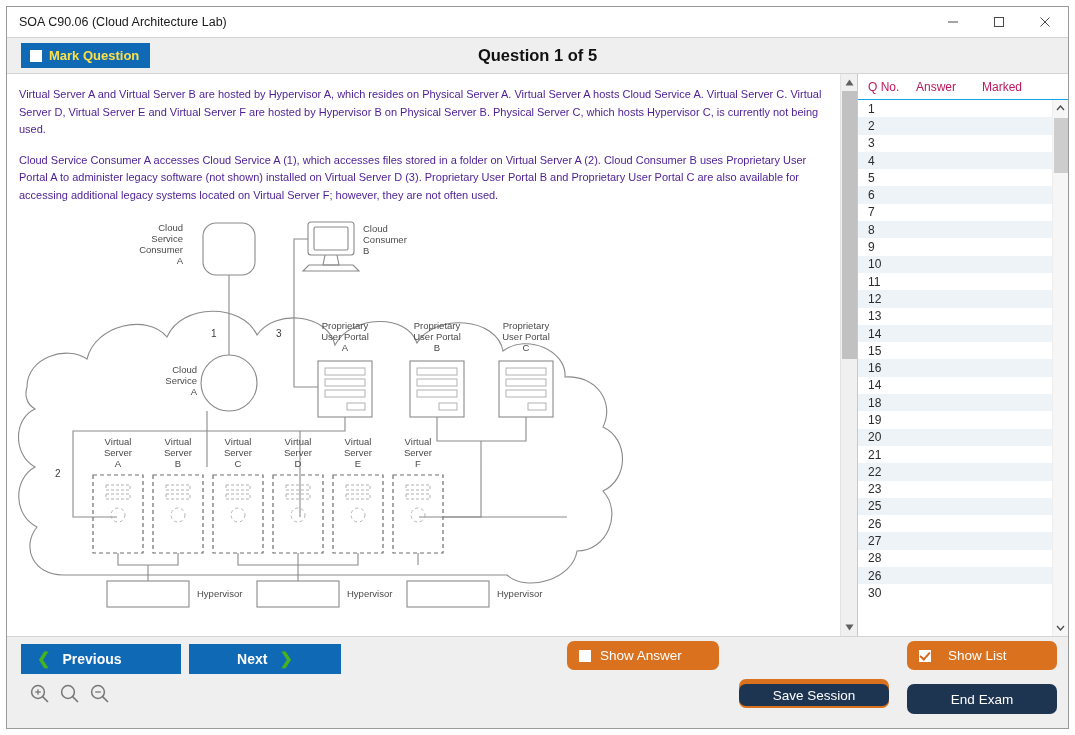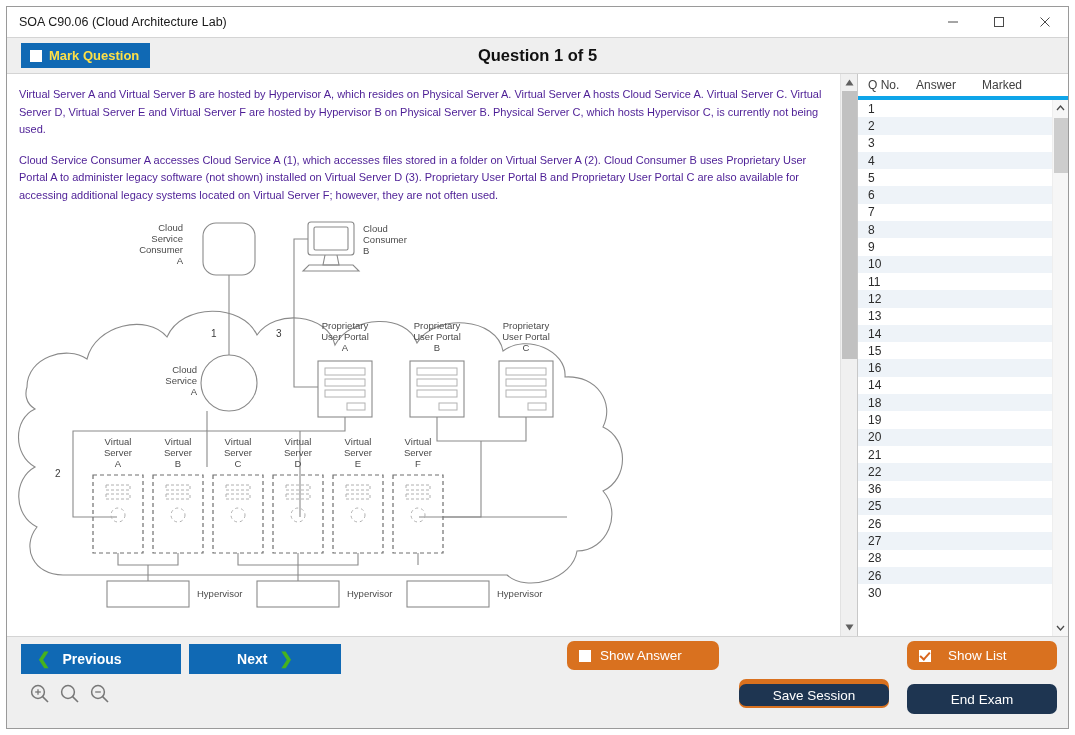--- a/index.html
+++ b/index.html
@@ -145,22 +145,22 @@
   .listpane {
     flex: 0 0 211px; width: 211px;
     background: #ffffff;
     border-left: 1px solid #c8c8c8;
     display: flex; flex-direction: column;
     min-height: 0;
   }
   .list-header {
     flex: 0 0 26px; height: 26px;
     display: flex; align-items: center;
-    font-size: 12px; color: #404040;
-    border-bottom: 4px solid #0ea5e9;
+    font-size: 12px; color: #be185d;
+    border-bottom: 1px solid #0ea5e9;
     background: #ffffff;
   }
   .col-qno   { width: 58px; padding-left: 10px; }
   .col-ans   { width: 66px; }
   .col-marked{ width: 70px; }
   .list-body-wrap {
     flex: 1 1 auto; display: flex; min-height: 0;
   }
   .list-rows {
     flex: 1 1 auto;
@@ -634,21 +634,21 @@
               <span class="c1">21</span>
               <span class="c2"></span>
               <span class="c3"></span>
             </div>
             <div class="lrow">
               <span class="c1">22</span>
               <span class="c2"></span>
               <span class="c3"></span>
             </div>
             <div class="lrow">
-              <span class="c1">36</span>
+              <span class="c1">23</span>
               <span class="c2"></span>
               <span class="c3"></span>
             </div>
             <div class="lrow">
               <span class="c1">25</span>
               <span class="c2"></span>
               <span class="c3"></span>
             </div>
             <div class="lrow">
               <span class="c1">26</span>

